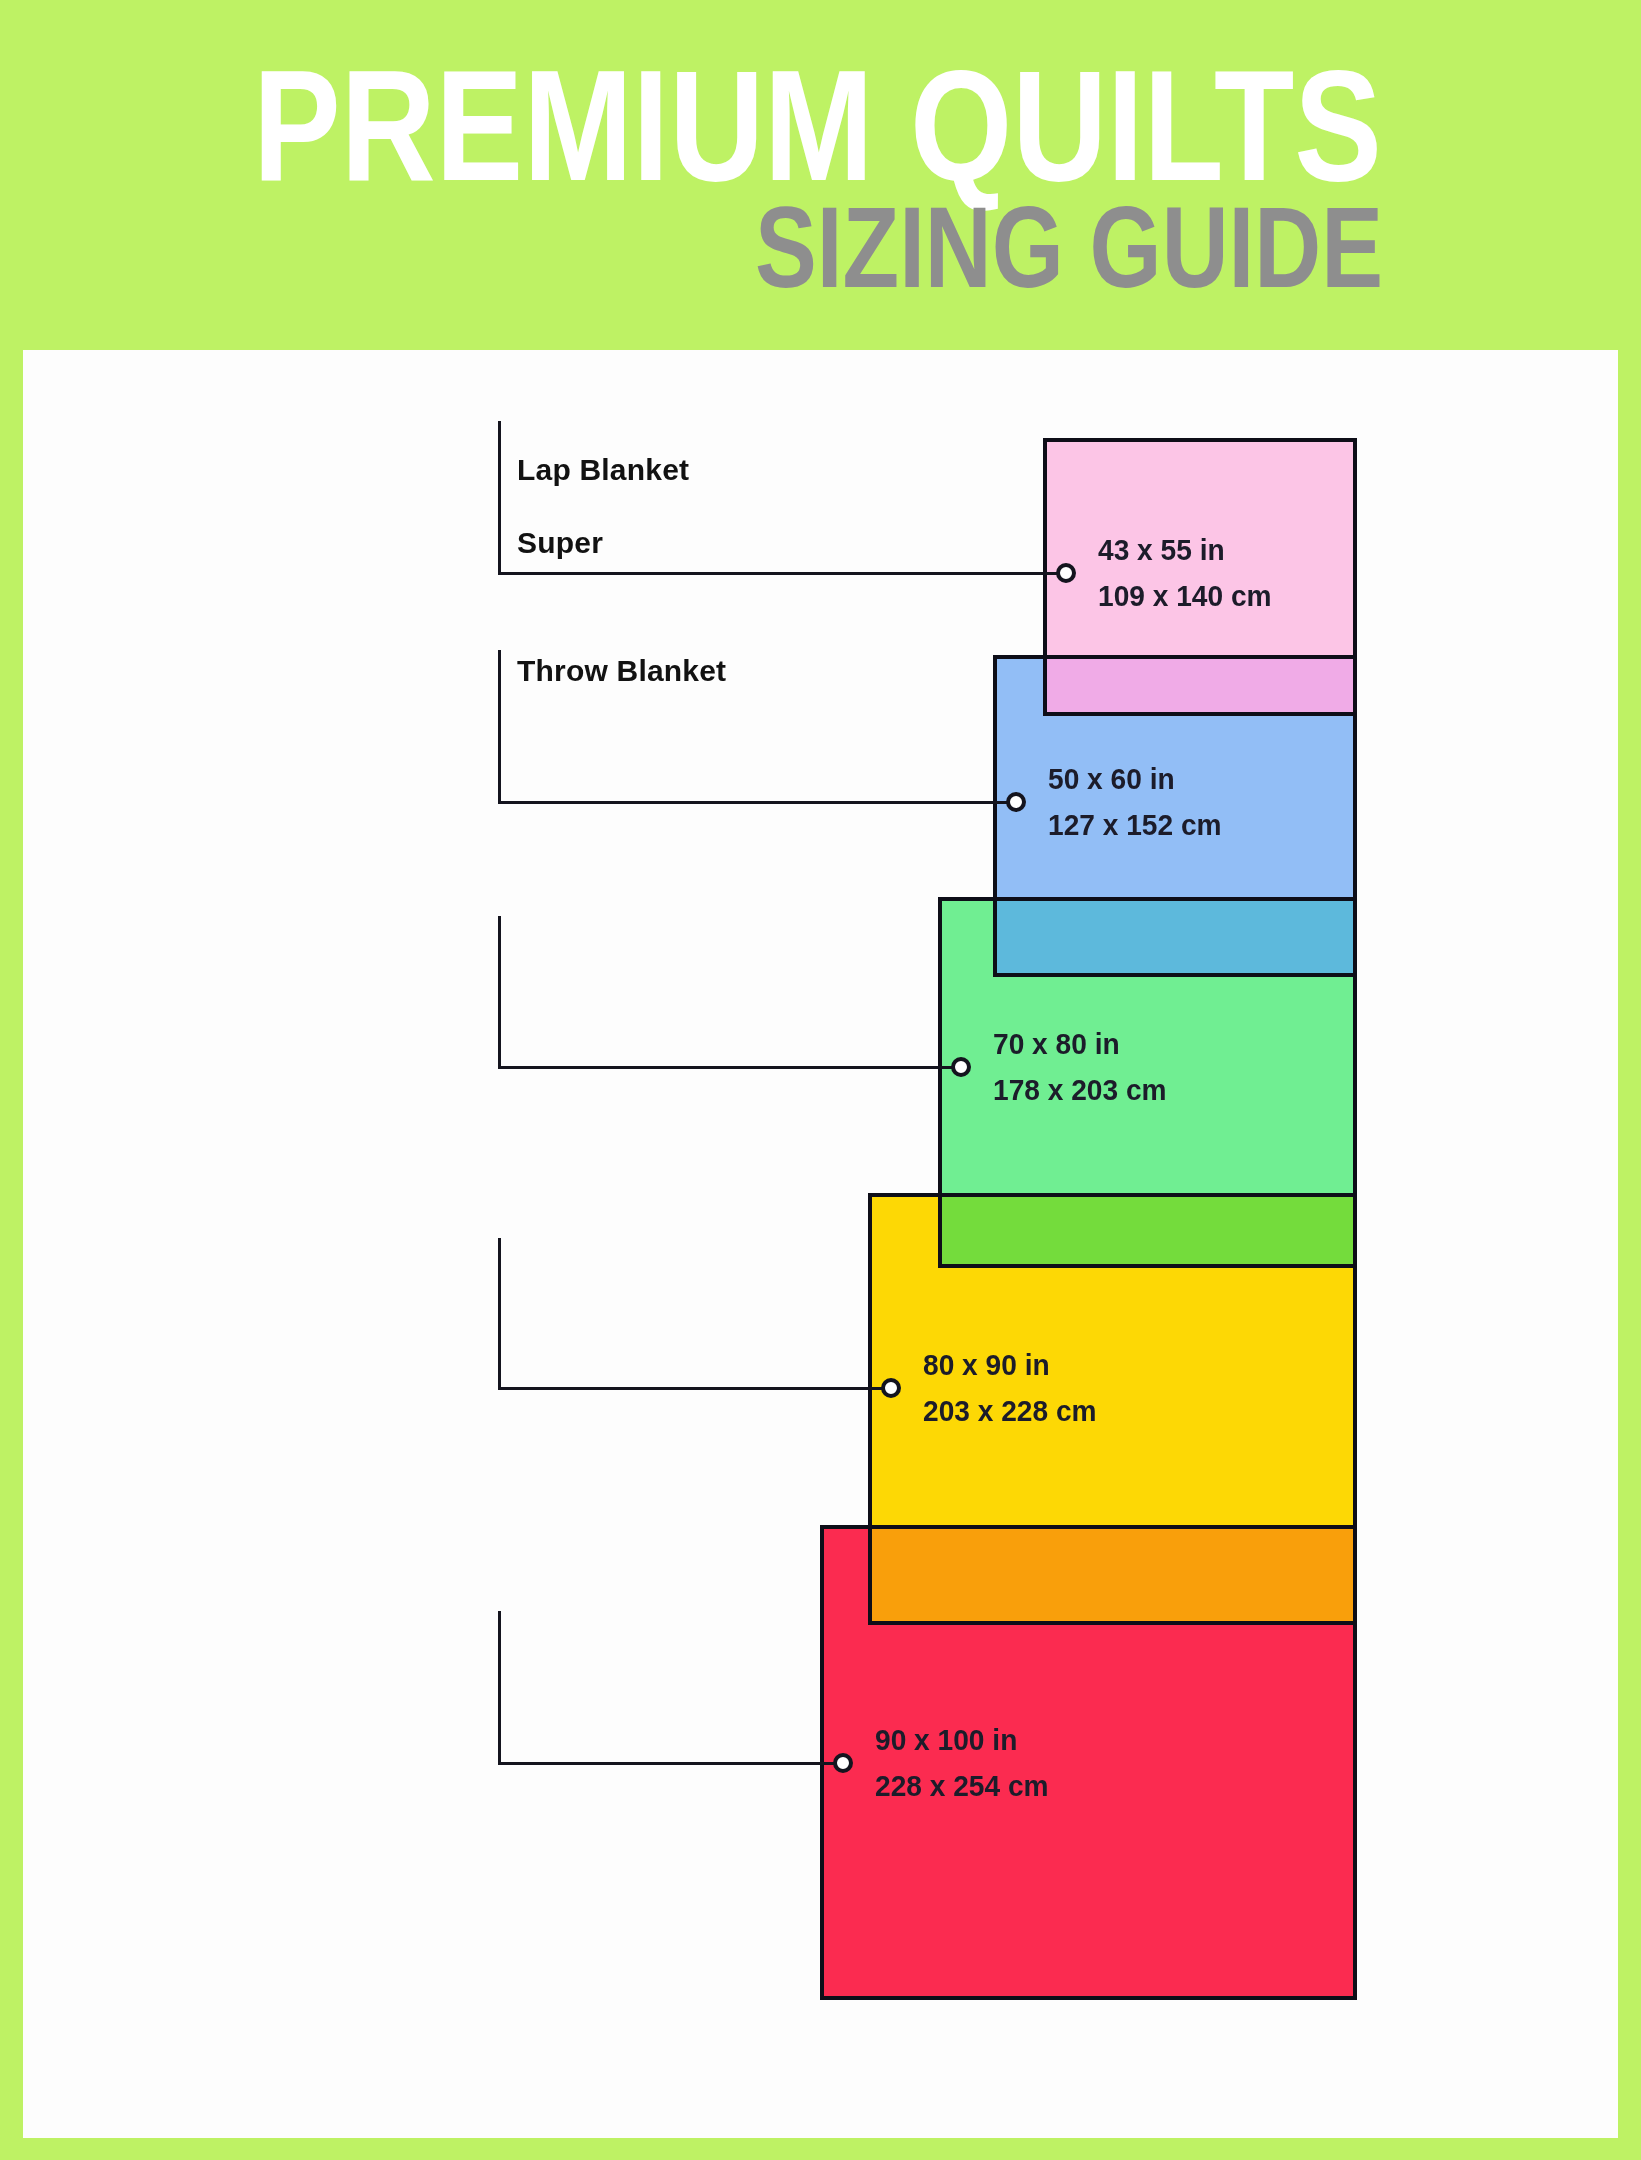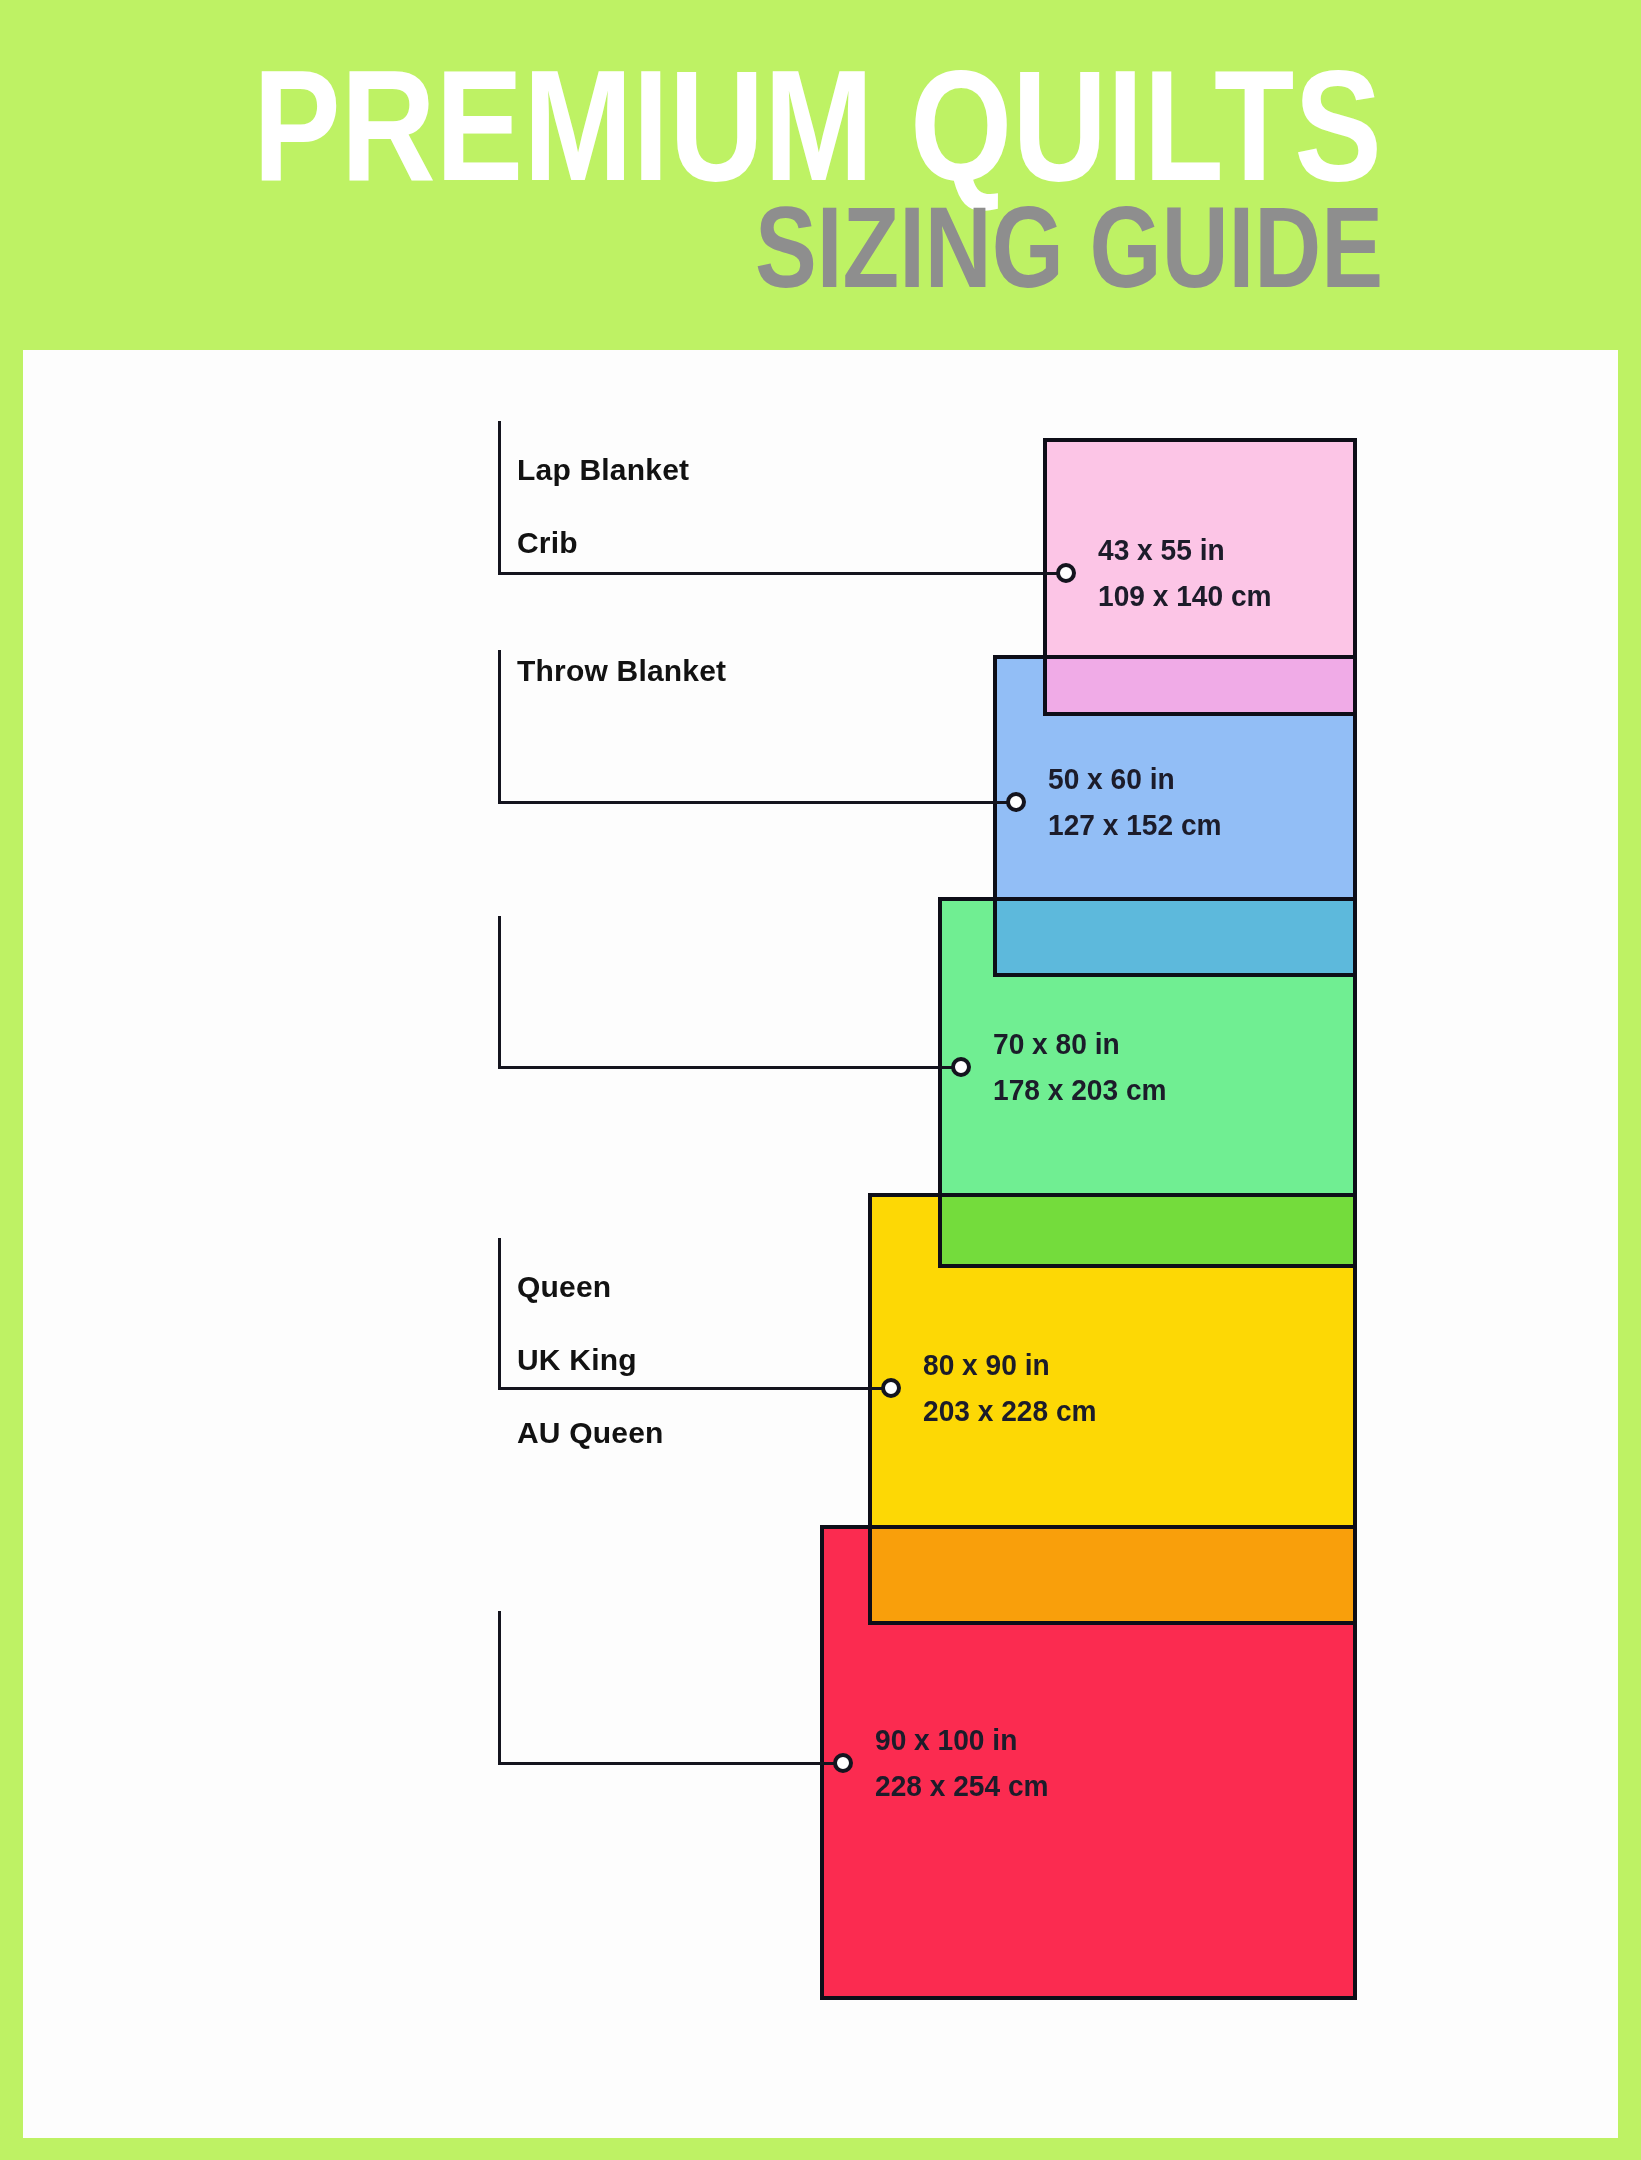--- a/index.html
+++ b/index.html
@@ -46,21 +46,21 @@
       <div class="rect-border" style="left: 1043px; top: 438px; width: 314px; height: 278px; border: 4px solid rgb(14, 14, 24);"></div>
       <div class="rect-border" style="left: 993px; top: 655px; width: 364px; height: 322px; border: 4px solid rgb(14, 14, 24);"></div>
       <div class="rect-border" style="left: 938px; top: 897px; width: 419px; height: 371px; border: 4px solid rgb(14, 14, 24);"></div>
       <div class="rect-border" style="left: 868px; top: 1193px; width: 489px; height: 432px; border: 4px solid rgb(14, 14, 24);"></div>
       <div class="rect-border" style="left: 820px; top: 1525px; width: 537px; height: 475px; border: 4px solid rgb(14, 14, 24);"></div>
       <div class="vline" style="left: 498px; top: 421px; width: 3px; height: 153px; background: rgb(20, 20, 30);"></div>
       <div class="hline" style="left: 498px; top: 572px; width: 568px; height: 3px; background: rgb(20, 20, 30);"></div>
       <div class="dot" style="left: 1056px; top: 563px; width: 12px; height: 12px; border: 4px solid rgb(20, 20, 30);"></div>
       <div class="lbl" style="left: 517px; top: 415px; color: rgb(18, 18, 18);">
         <div>Lap Blanket</div>
-        <div>Crib</div>
+        <div>Super</div>
       </div>
       <div class="dims" style="left: 1098px; top: 527px; color: rgb(28, 28, 42);">
         <div>43 x 55 in</div>
         <div>109 x 140 cm</div>
       </div>
       <div class="vline" style="left: 498px; top: 650px; width: 3px; height: 153px; background: rgb(20, 20, 30);"></div>
       <div class="hline" style="left: 498px; top: 801px; width: 518px; height: 3px; background: rgb(20, 20, 30);"></div>
       <div class="dot" style="left: 1006px; top: 792px; width: 12px; height: 12px; border: 4px solid rgb(20, 20, 30);"></div>
       <div class="lbl" style="left: 517px; top: 616px; color: rgb(18, 18, 18);">
         <div>Throw Blanket</div>
@@ -72,25 +72,20 @@
       <div class="vline" style="left: 498px; top: 916px; width: 3px; height: 152px; background: rgb(20, 20, 30);"></div>
       <div class="hline" style="left: 498px; top: 1066px; width: 463px; height: 3px; background: rgb(20, 20, 30);"></div>
       <div class="dot" style="left: 951px; top: 1057px; width: 12px; height: 12px; border: 4px solid rgb(20, 20, 30);"></div>
       <div class="dims" style="left: 993px; top: 1021px; color: rgb(28, 28, 42);">
         <div>70 x 80 in</div>
         <div>178 x 203 cm</div>
       </div>
       <div class="vline" style="left: 498px; top: 1238px; width: 3px; height: 151px; background: rgb(20, 20, 30);"></div>
       <div class="hline" style="left: 498px; top: 1387px; width: 393px; height: 3px; background: rgb(20, 20, 30);"></div>
       <div class="dot" style="left: 881px; top: 1378px; width: 12px; height: 12px; border: 4px solid rgb(20, 20, 30);"></div>
-      <div class="lbl" style="left: 517px; top: 1232px; color: rgb(18, 18, 18);">
-        <div>Queen</div>
-        <div>UK King</div>
-        <div>AU Queen</div>
-      </div>
       <div class="dims" style="left: 923px; top: 1342px; color: rgb(28, 28, 42);">
         <div>80 x 90 in</div>
         <div>203 x 228 cm</div>
       </div>
       <div class="vline" style="left: 498px; top: 1611px; width: 3px; height: 153px; background: rgb(20, 20, 30);"></div>
       <div class="hline" style="left: 498px; top: 1762px; width: 345px; height: 3px; background: rgb(20, 20, 30);"></div>
       <div class="dot" style="left: 833px; top: 1753px; width: 12px; height: 12px; border: 4px solid rgb(20, 20, 30);"></div>
       <div class="dims" style="left: 875px; top: 1717px; color: rgb(28, 28, 42);">
         <div>90 x 100 in</div>
         <div>228 x 254 cm</div>

